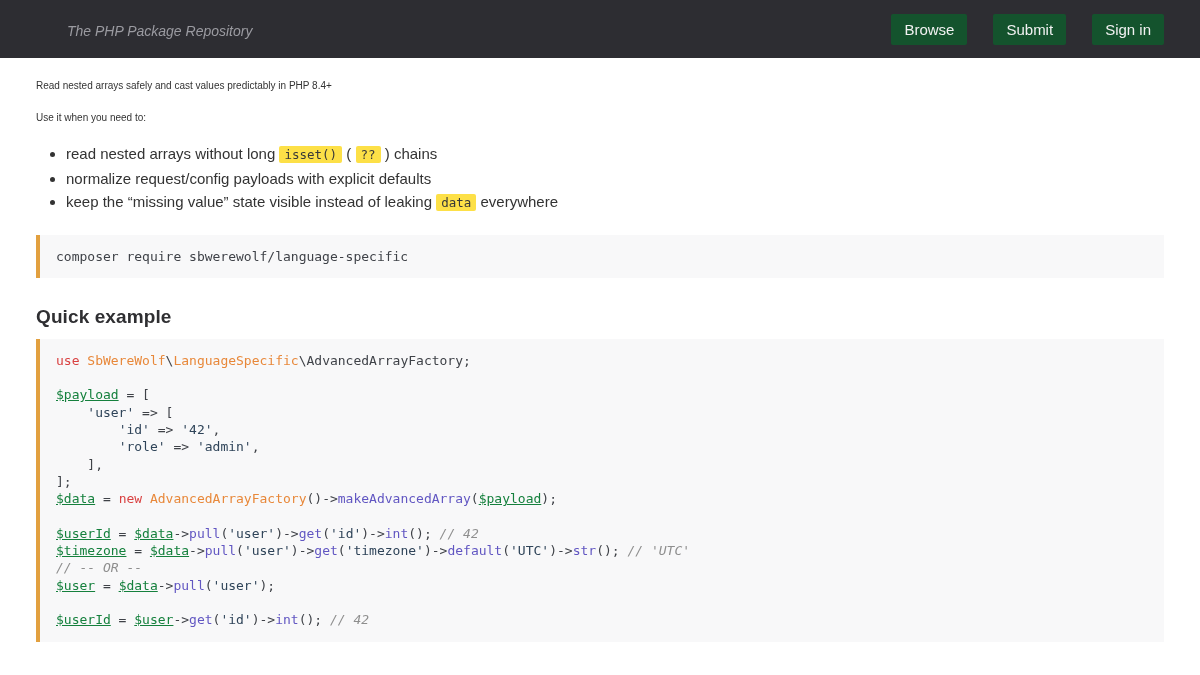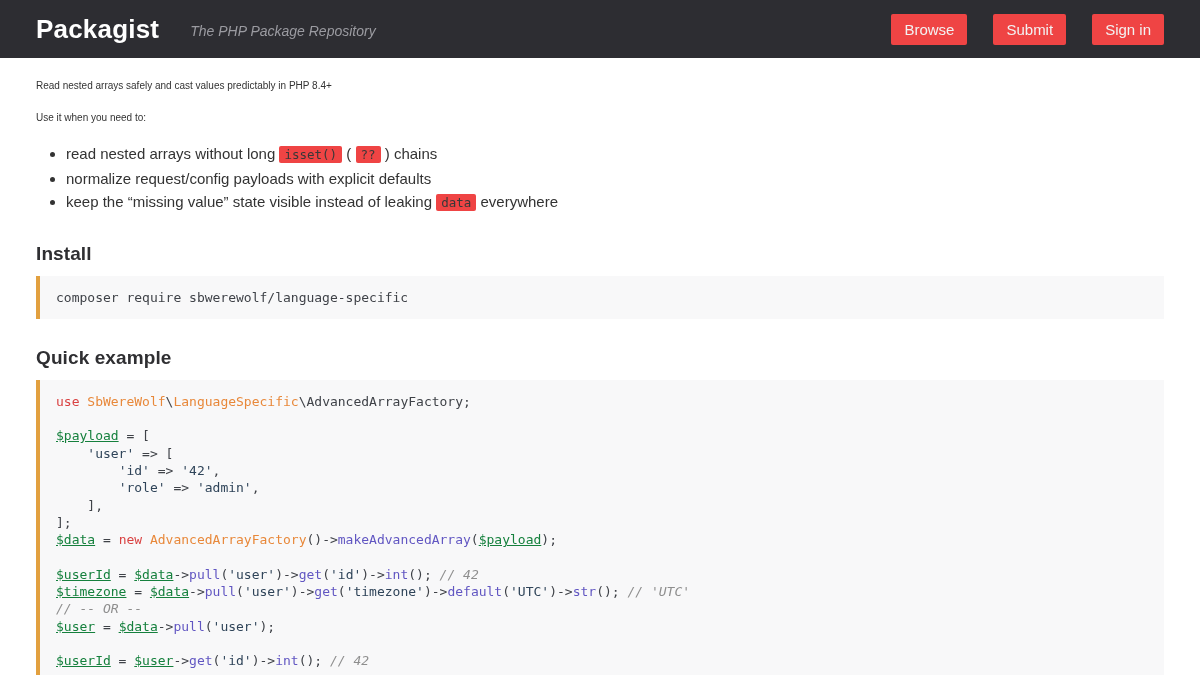--- a/index.html
+++ b/index.html
@@ -39,21 +39,21 @@
     margin-left: auto;
     display: flex;
     align-items: center;
     gap: 26px;
   }
   .nav-link {
     color: #f2f2f2;
     font-size: 15px;
     text-decoration: none;
     padding: 7px 13px;
-    background: #ef4444;
+    background: #14532d;
     border-radius: 2px;
     cursor: pointer;
     white-space: nowrap;
   }
   
   .content { padding: 4px 36px 0 36px; }
   .content p {
     font-size: 10px;
     line-height: 1.45;
     margin: 17px 0;
@@ -64,21 +64,21 @@
     padding-left: 30px;
   }
   .content li {
     font-size: 15px;
     line-height: 23.5px;
     color: #333333;
   }
   .inline-code {
     font-family: "DejaVu Sans Mono", monospace;
     font-size: 12.5px;
-    background: #ef4444;
+    background: #fde047;
     color: #383838;
     padding: 1px 5px;
     border-radius: 2px;
   }
   h2 {
     font-size: 19px;
     font-weight: 600;
     color: #2f2f32;
     margin: 28px 0 11px 0;
     letter-spacing: 0.1px;
@@ -104,40 +104,38 @@
   .tok-v { color: #15803d; text-decoration: underline; }
   .tok-s { color: #2f4459; }
   .tok-m { color: #8e8e8e; font-style: italic; }
 </style>
 </head>
 <body>
 
 <div class="page">
 
   <header class="topbar">
-    <span class="logo">Packagist</span>
     <span class="tagline">The PHP Package Repository</span>
     <nav class="nav">
       <a class="nav-link">Browse</a>
       <a class="nav-link">Submit</a>
       <a class="nav-link">Sign in</a>
     </nav>
   </header>
 
   <main class="content">
     <p>Read nested arrays safely and cast values predictably in PHP 8.4+</p>
     <p>Use it when you need to:</p>
 
     <ul>
       <li>read nested arrays without long <code class="inline-code">isset()</code> ( <code class="inline-code">??</code> ) chains</li>
       <li>normalize request/config payloads with explicit defaults</li>
       <li>keep the “missing value” state visible instead of leaking <code class="inline-code">data</code> everywhere</li>
     </ul>
 
-    <h2>Install</h2>
     <pre class="codeblock"><span class="tok-p">composer require sbwerewolf/language-specific</span></pre>
 
     <h2>Quick example</h2>
     <pre class="codeblock"><span class="tok-k">use</span><span class="tok-p"> </span><span class="tok-c">SbWereWolf</span><span class="tok-p">\</span><span class="tok-c">LanguageSpecific</span><span class="tok-p">\AdvancedArrayFactory;</span>
 
 <span class="tok-v">$payload</span><span class="tok-p"> = [</span>
 <span class="tok-p">    </span><span class="tok-s">'user'</span><span class="tok-p"> =&gt; [</span>
 <span class="tok-p">        </span><span class="tok-s">'id'</span><span class="tok-p"> =&gt; </span><span class="tok-s">'42'</span><span class="tok-p">,</span>
 <span class="tok-p">        </span><span class="tok-s">'role'</span><span class="tok-p"> =&gt; </span><span class="tok-s">'admin'</span><span class="tok-p">,</span>
 <span class="tok-p">    ],</span>

